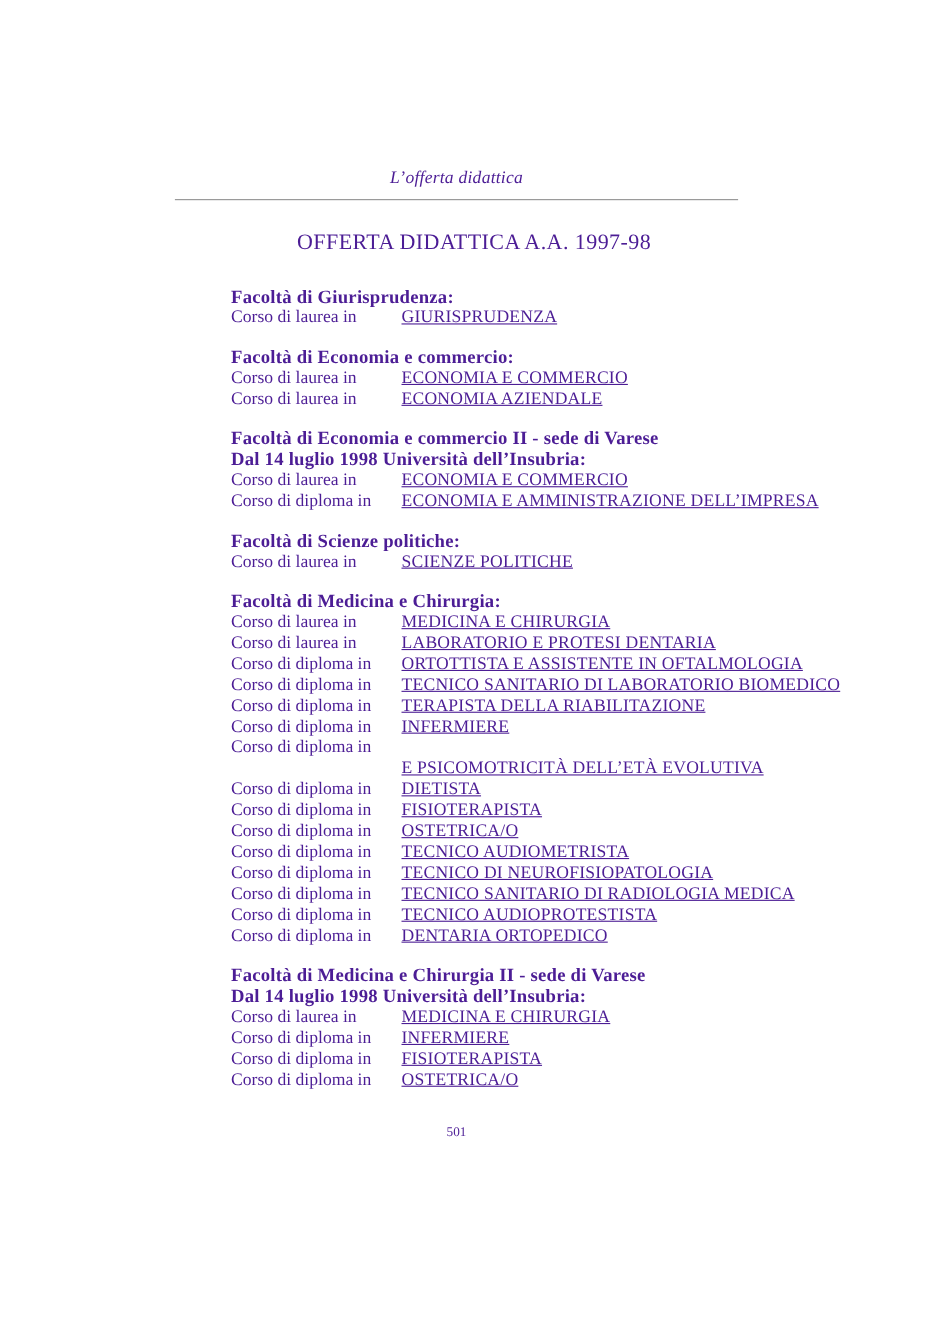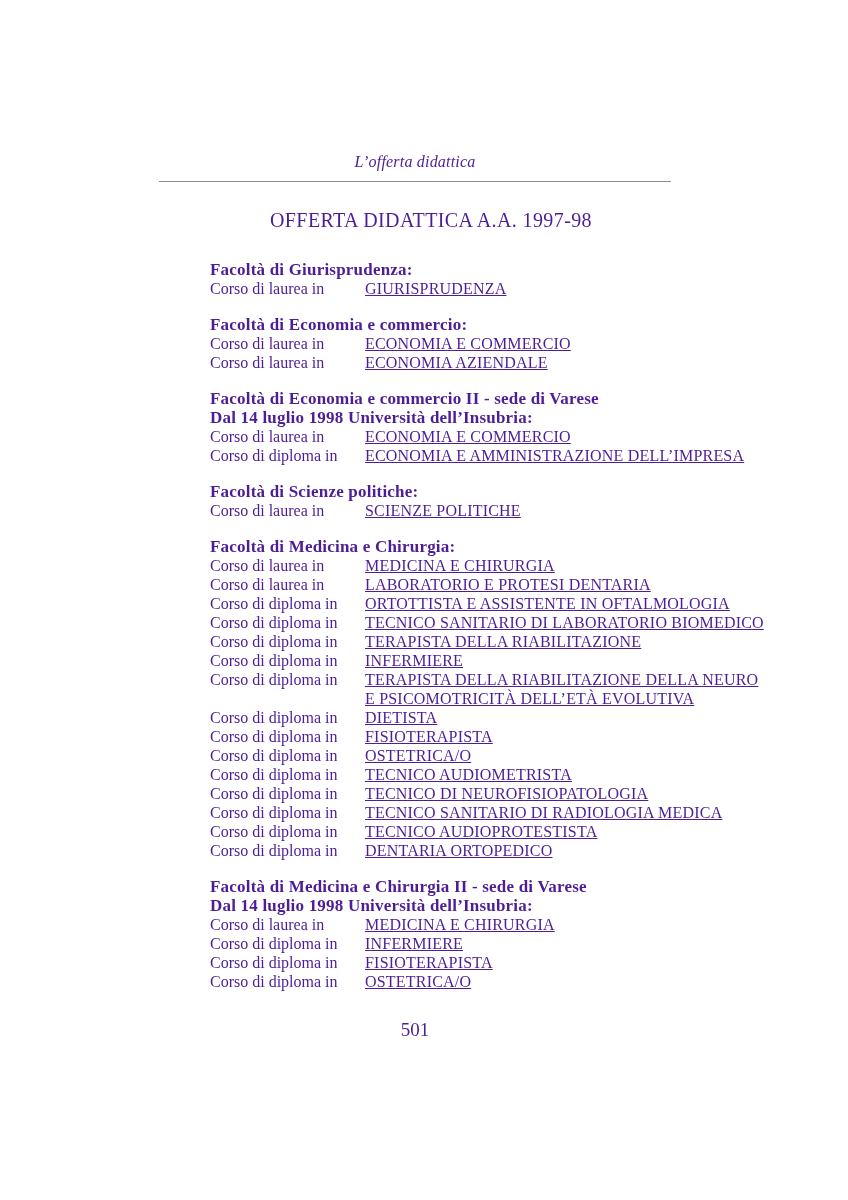--- a/index.html
+++ b/index.html
@@ -85,21 +85,21 @@
     letter-spacing: 0.2px;
     white-space: nowrap;
     text-decoration: underline;
   }
   .page-number {
     position: absolute;
     top: 1020px;
     left: 0;
     width: 100%;
     text-align: center;
-    font-size: 19px;
+    font-size: 12px;
     line-height: 19px;
   }
 </style>
 </head>
 <body>
 
 <div class="page">
   <div class="content">
     <div class="running-title">L’offerta didattica</div>
     <hr class="header-rule">
@@ -163,21 +163,20 @@
           <div class="course-row">
             <span class="course-label">Corso di diploma in</span>
             <span class="course-name">TERAPISTA DELLA RIABILITAZIONE</span>
           </div>
           <div class="course-row">
             <span class="course-label">Corso di diploma in</span>
             <span class="course-name">INFERMIERE</span>
           </div>
           <div class="course-row">
             <span class="course-label">Corso di diploma in</span>
-            <span class="course-name">TERAPISTA DELLA RIABILITAZIONE DELLA NEURO</span>
           </div>
           <div class="course-row">
             <span class="course-label"></span>
             <span class="course-name">E PSICOMOTRICITÀ DELL’ETÀ EVOLUTIVA</span>
           </div>
           <div class="course-row">
             <span class="course-label">Corso di diploma in</span>
             <span class="course-name">DIETISTA</span>
           </div>
           <div class="course-row">

